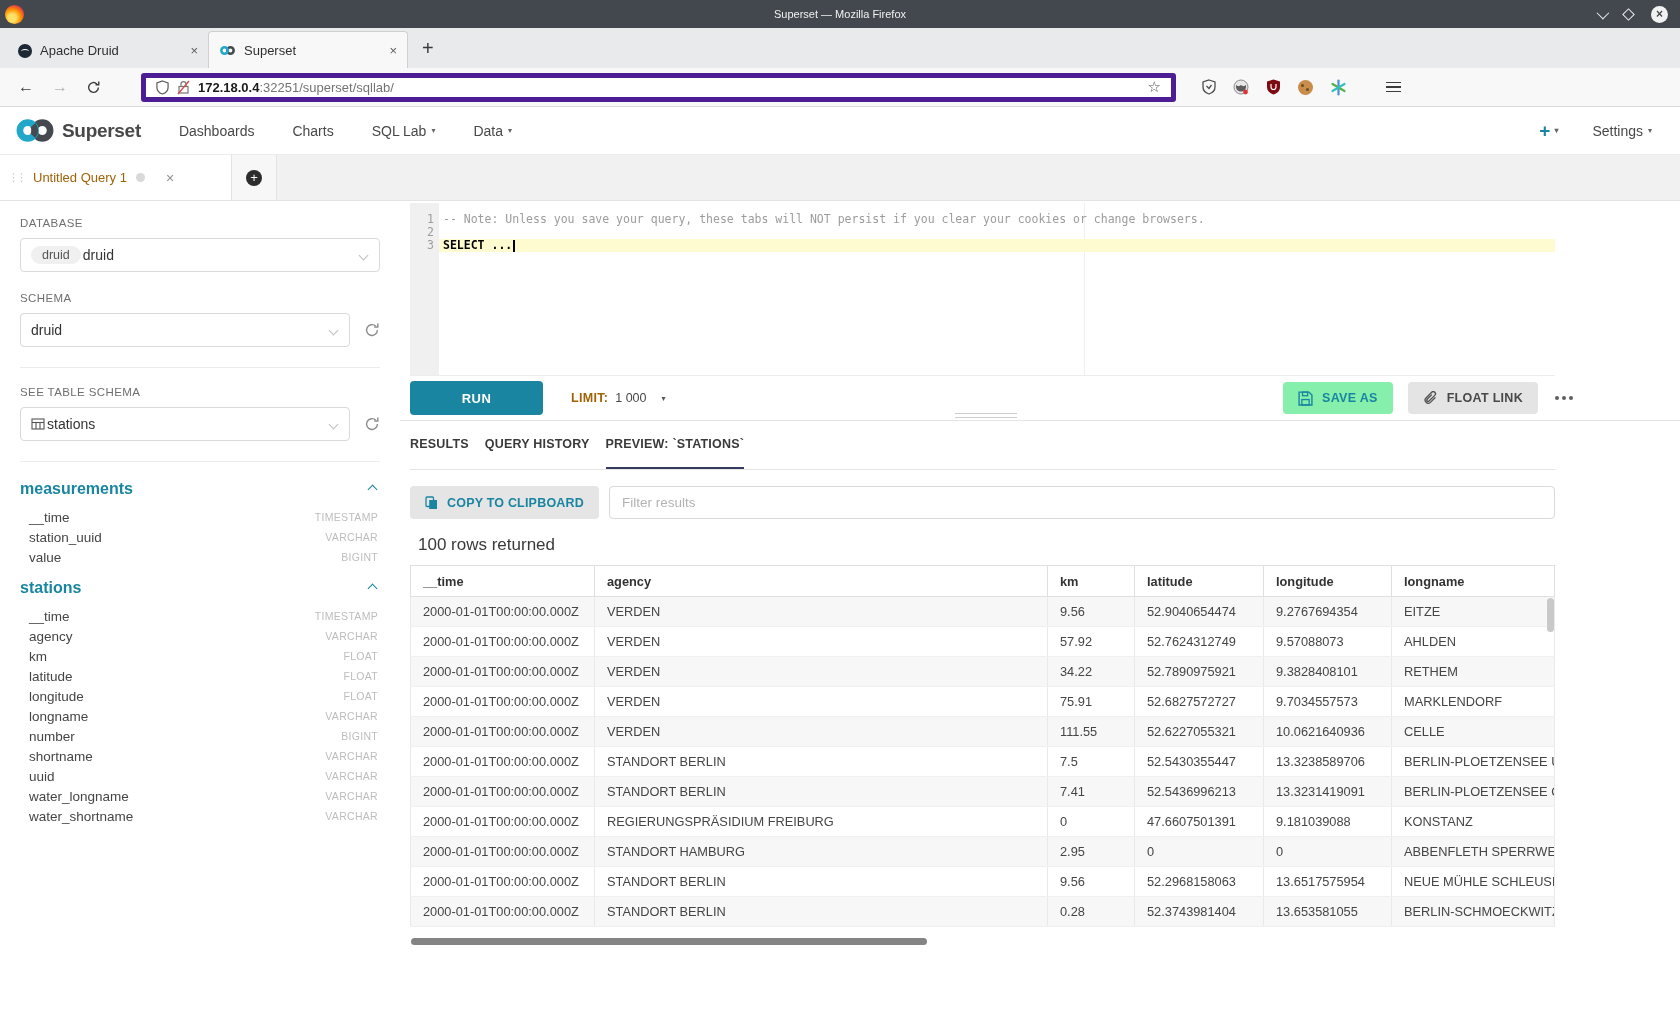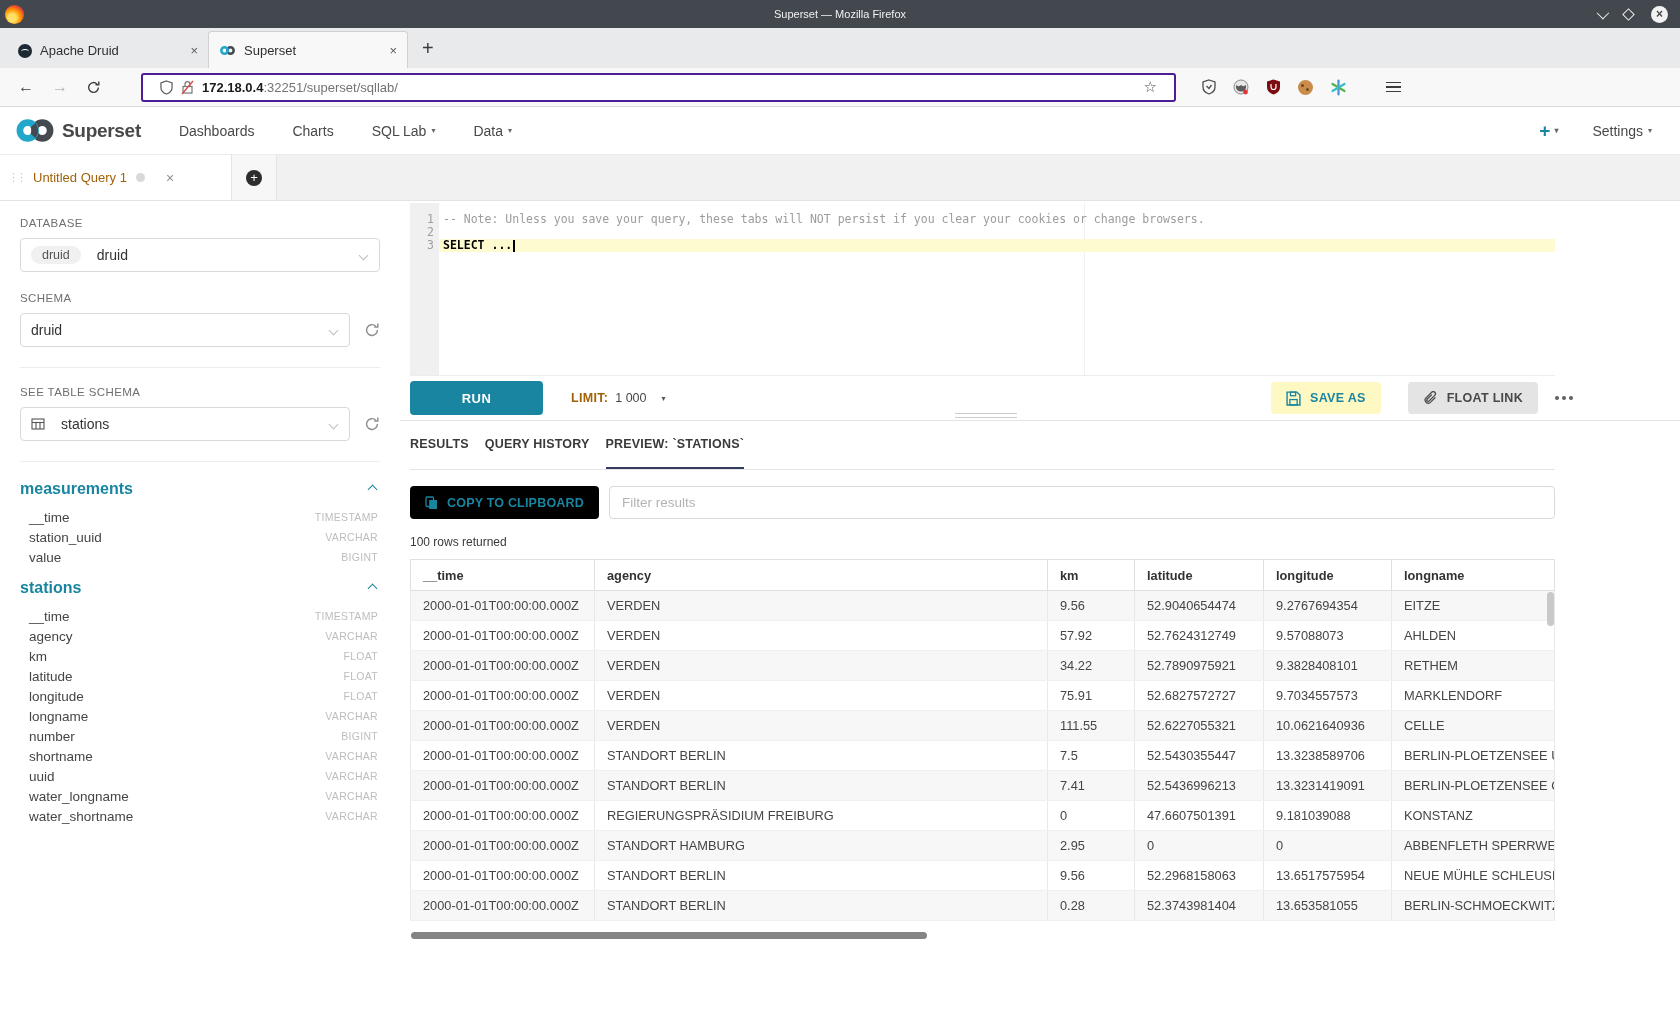--- a/index.html
+++ b/index.html
@@ -32,22 +32,22 @@
   .druid-dot { width:14px; height:14px; border-radius:50%; background:#1c2833; position:relative; flex:none; }
   .druid-dot::after { content:""; position:absolute; left:3px; top:5px; width:8px; height:4px;
     border-radius:50%; border-top:1.5px solid #fff; }
   .newtab-btn { font-size:20px; color:#3a3a3a; margin:0 0 8px 14px; }
 
   
   .urlbar { height:39px; background:#f8f8f9; display:flex; align-items:center; border-bottom:1px solid #d9d9dc; }
   .nav-arrow { font-size:16px; margin-left:18px; color:#3c3c3c; }
   .nav-arrow.disabled { color:#b3b3b3; }
   .reload { margin-left:18px; }
-  .url-box { width:1035px; height:29px; margin-left:40px; background:#fff; border:2px solid #4c1d95;
-    border-radius:3px; display:flex; align-items:center; padding:0 17px; gap:8px; font-size:13px; }
+  .url-box { width:1035px; height:29px; margin-left:40px; background:#fff; border:5px solid #4c1d95;
+    border-radius:3px; display:flex; align-items:center; padding:0 10px; gap:8px; font-size:13px; }
   .url-host { color:#1b1b1b; font-weight:bold; }
   .url-rest { color:#737373; }
   .url-star { margin-left:auto; color:#4e4e4e; font-size:15px; }
   .ext-cluster { display:flex; align-items:center; gap:17px; margin-left:26px; }
   .hamburger { width:15px; display:flex; flex-direction:column; gap:3px; margin-left:22px; }
   .hamburger i { height:1.6px; background:#3c3c3c; display:block; }
   .cookie { width:15px; height:15px; border-radius:50%; background:#c98c4a; position:relative; }
   .cookie::before, .cookie::after { content:""; position:absolute; border-radius:50%; background:#6e4a22; }
   .cookie::before { width:3px; height:3px; left:3px; top:4px; }
   .cookie::after  { width:3px; height:3px; left:8px; top:8px; }
@@ -72,21 +72,21 @@
   .qtab-add { width:45px; background:#f7f7f8; border-right:1px solid #e3e3e3; display:flex; align-items:center; justify-content:center; }
   .add-circle { width:16px; height:16px; border-radius:50%; background:#2d2d2d; color:#fff; font-size:13px;
     line-height:15px; text-align:center; }
 
   
   .content { display:flex; height:765px; }
   .sidebar { width:400px; flex:none; padding:16px 20px 0; overflow:hidden; }
   .side-label { font-size:11.5px; color:#6f6f6f; letter-spacing:.4px; margin-bottom:9px; }
   .sel-row { display:flex; align-items:center; margin-bottom:20px; }
   .select { flex:1; height:34px; border:1px solid #d9d9d9; border-radius:4px; background:#fff;
-    display:flex; align-items:center; padding:0 26px 0 10px; position:relative; font-size:14px; color:#333; gap:16px; }
+    display:flex; align-items:center; padding:0 26px 0 10px; position:relative; font-size:14px; color:#333; gap:2px; }
   .pill { background:#f0f0f0; border-radius:11px; padding:2px 11px; font-size:12.5px; color:#555; }
   .chev { width:7px; height:7px; border-right:1.4px solid #bfbfbf; border-bottom:1.4px solid #bfbfbf;
     display:inline-block; transform:rotate(45deg); }
   .select .chev { position:absolute; right:12px; top:13px; }
   .refresh { margin-left:14px; flex:none; }
   .divider { border-top:1px solid #ececec; margin:0 0 18px; }
   .schema-head { display:flex; align-items:center; justify-content:space-between; margin:2px 0 9px; }
   .schema-title { font-size:16px; font-weight:bold; color:#1985a0; }
   .chev-up { border-color:#1985a0; transform:rotate(-135deg); margin-right:4px; }
   .cols { margin-bottom:12px; }
@@ -109,41 +109,41 @@
   .toolbar { display:flex; align-items:center; height:44px; margin:0 117px 0 10px; }
   .run-btn { width:133px; height:34px; background:#1985a0; border:none; border-radius:4px; color:#fff;
     font-size:13px; font-weight:bold; letter-spacing:.4px; font-family:inherit; }
   .limit { margin-left:28px; display:flex; align-items:center; gap:7px; font-size:12.5px; }
   .limit-label { font-weight:bold; color:#a16207; letter-spacing:.3px; }
   .limit-value { color:#484848; }
   .limit-caret { font-size:8px; color:#555; margin-left:8px; }
   .tb-spacer { flex:1; }
   .btn-chip { display:flex; align-items:center; gap:9px; height:32px; padding:0 15px; border-radius:4px;
     font-size:12.5px; font-weight:bold; letter-spacing:.3px; }
-  .save-as { background:#fef9c3; color:#1985a0; margin-right:27px; }
+  .save-as { background:#86efac; color:#1985a0; margin-right:15px; }
   .copy-link { background:#e4e4e5; color:#484848; }
   .more-dots { display:flex; gap:3px; margin-left:17px; }
   .more-dots i { width:4px; height:4px; border-radius:50%; background:#5f5f5f; display:block; }
 
   .pane-divider { height:1px; background:#e4e4e4; position:relative; }
   .drag-handle { position:absolute; left:555px; top:-7px; width:62px; }
   .drag-handle i { display:block; height:1px; background:#cdcdcd; margin-bottom:3px; }
 
   .results { margin:0 135px 0 10px; }
   .rtabs { display:flex; gap:16px; height:49px; align-items:stretch; border-bottom:1px solid #e4e4e4; }
   .rtab { display:flex; align-items:center; font-size:12.5px; font-weight:bold; color:#3a3a3a;
     letter-spacing:.2px; border-bottom:2px solid transparent; }
   .rtab.active { border-bottom-color:#363c5f; }
   .controls { display:flex; gap:10px; margin-top:16px; height:33px; }
-  .copy-clip { display:flex; align-items:center; gap:9px; background:#000000; border-radius:4px; padding:0 15px;
+  .copy-clip { display:flex; align-items:center; gap:9px; background:#e5e5e5; border-radius:4px; padding:0 15px;
     color:#1985a0; font-weight:bold; font-size:12.5px; letter-spacing:.2px; }
   .filter-input { flex:1; border:1px solid #d9d9d9; border-radius:4px; padding:0 12px; font-size:13.5px;
     color:#333; font-family:inherit; outline:none; background:#fff; }
   .filter-input::placeholder { color:#b3b3b3; }
-  .rows-returned { margin:16px 0 10px; font-size:12px; color:#3a3a3a; }
+  .rows-returned { margin:16px 8px 10px; font-size:17px; color:#3a3a3a; }
 
   .table-wrap { position:relative; }
   table { border-collapse:collapse; table-layout:fixed; width:100%; }
   th { font-size:12.8px; font-weight:bold; color:#333; text-align:left; padding:7px 12px;
     border:1px solid #e0e0e0; background:#fff; height:31px; }
   td { font-size:12.8px; color:#454545; padding:7px 8px 7px 12px; height:30px;
     border-left:1px solid #e9e9e9; border-right:1px solid #e9e9e9; border-bottom:1px solid #f0f0f0;
     white-space:nowrap; overflow:hidden; }
   tbody tr:nth-child(odd) { background:#f7f7f7; }
   .vscroll-thumb { position:absolute; right:1px; top:33px; width:7px; height:34px; background:#c9c9c9; border-radius:4px; }

